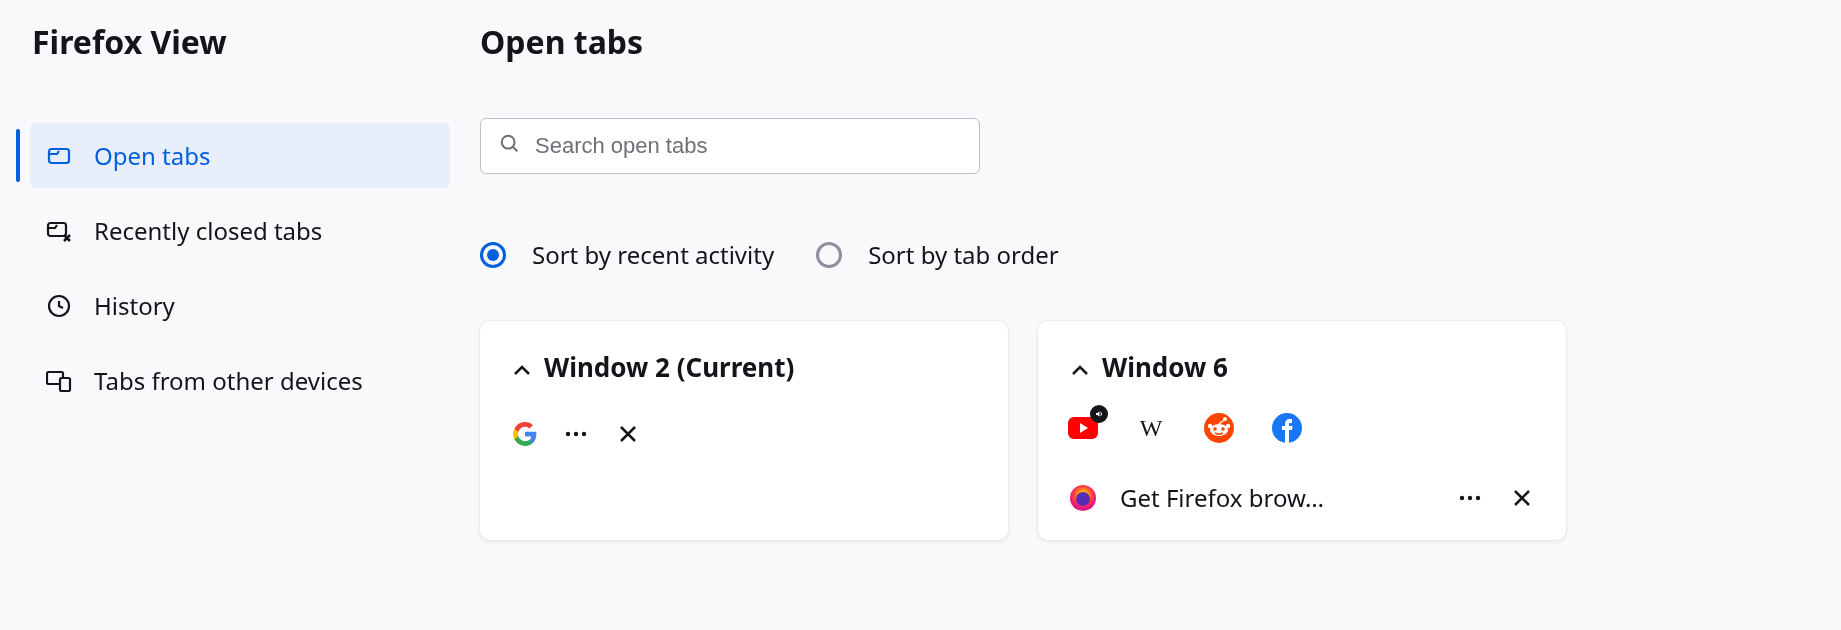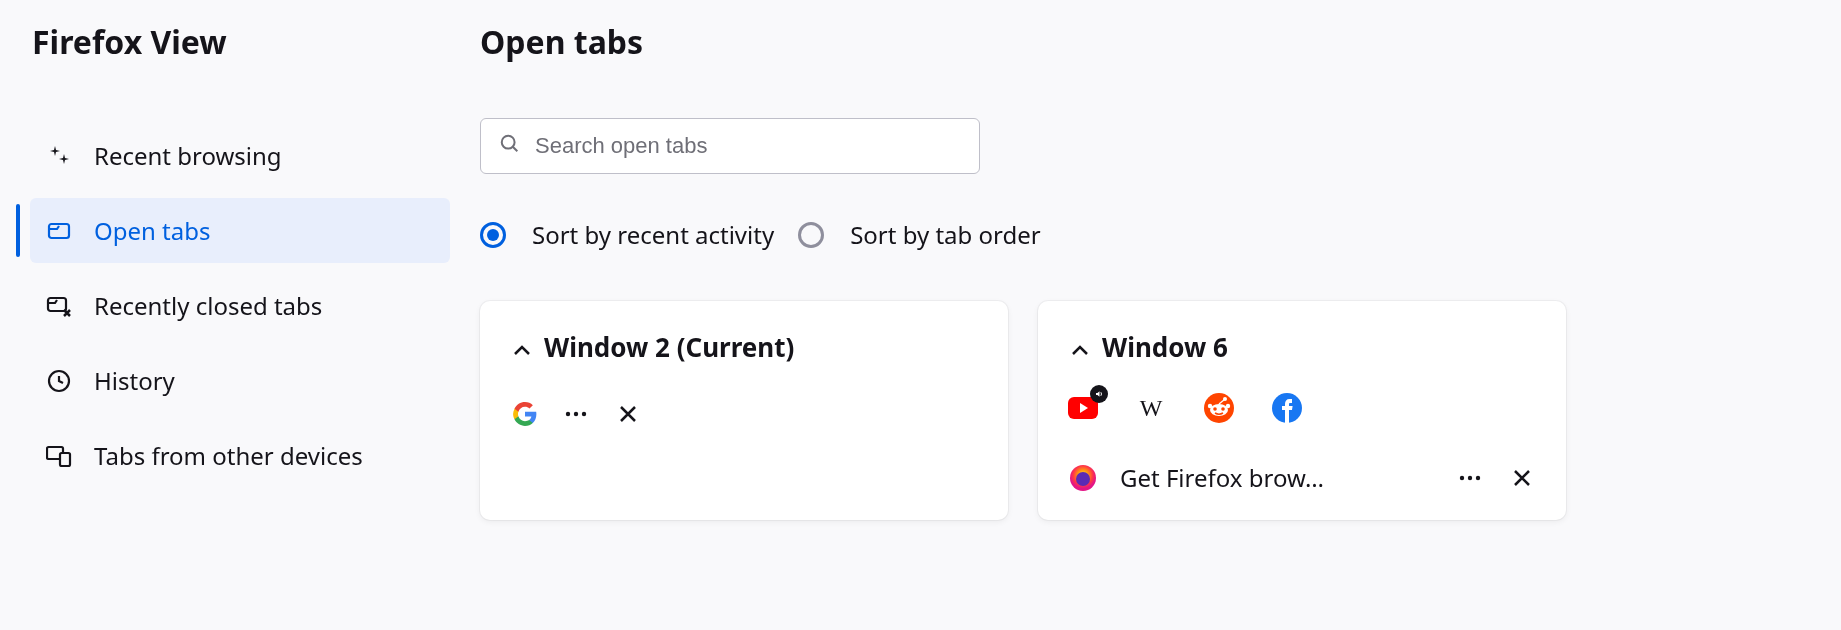--- a/index.html
+++ b/index.html
@@ -69,35 +69,35 @@
     .search-box {
       width: 500px;
       height: 56px;
       border: 1px solid #bfbfc9;
       border-radius: 6px;
       background: #fff;
       display: flex;
       align-items: center;
       padding: 0 18px;
       gap: 14px;
-      margin-bottom: 44px;
+      margin-bottom: 64px;
     }
     .search-box input {
       border: none;
       outline: none;
       font-size: 22px;
       flex: 1;
       background: transparent;
       color: #15141a;
     }
     .search-box input::placeholder { color: #6f6f77; }
     .sort-row {
       display: flex;
       align-items: center;
-      gap: 24px;
+      gap: 42px;
       margin-bottom: 50px;
     }
     .radio-option {
       display: flex;
       align-items: center;
       gap: 26px;
       font-size: 24px;
       cursor: pointer;
     }
     .radio {
@@ -190,29 +190,20 @@
       align-items:center;
       justify-content:center;
     }
   </style>
 </head>
 <body>
 
 <aside class="sidebar">
   <h1 class="sidebar-title">Firefox View</h1>
   <ul class="nav-list">
-    <li class="nav-item">
-      <span class="nav-icon">
-        <svg width="24" height="24" viewBox="0 0 24 24" fill="none" stroke="currentColor" stroke-width="2">
-            <path d="M8 2 L9 6 L13 7 L9 8 L8 12 L7 8 L3 7 L7 6 Z" fill="currentColor" stroke="none"></path>
-            <path d="M17 10 L18 14 L22 15 L18 16 L17 20 L16 16 L12 15 L16 14 Z" fill="currentColor" stroke="none"></path>
-          </svg>
-      </span>
-      <span>Recent browsing</span>
-    </li>
     <li class="nav-item active">
       <span class="nav-icon">
         <svg width="24" height="20" viewBox="0 0 24 20" fill="none" stroke="currentColor" stroke-width="2.2">
             <rect x="2" y="3" width="20" height="14" rx="2.5"></rect>
             <path d="M2 8 H10 L12 5"></path>
           </svg>
       </span>
       <span>Open tabs</span>
     </li>
     <li class="nav-item">

